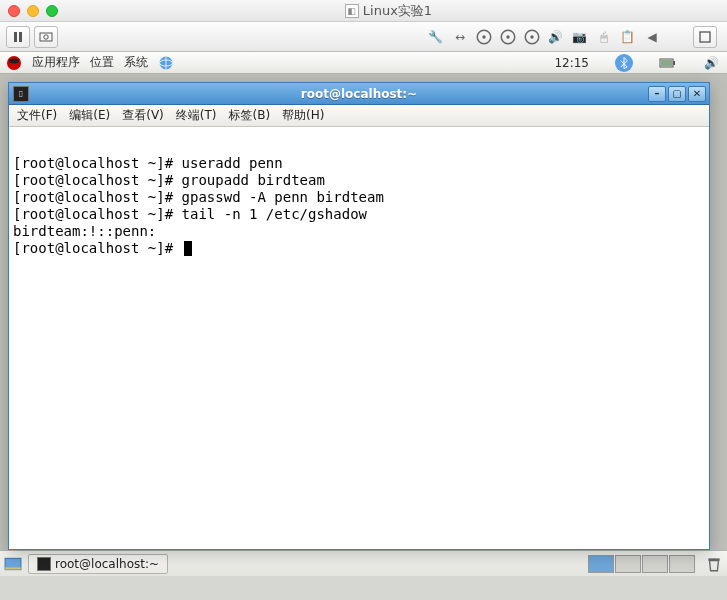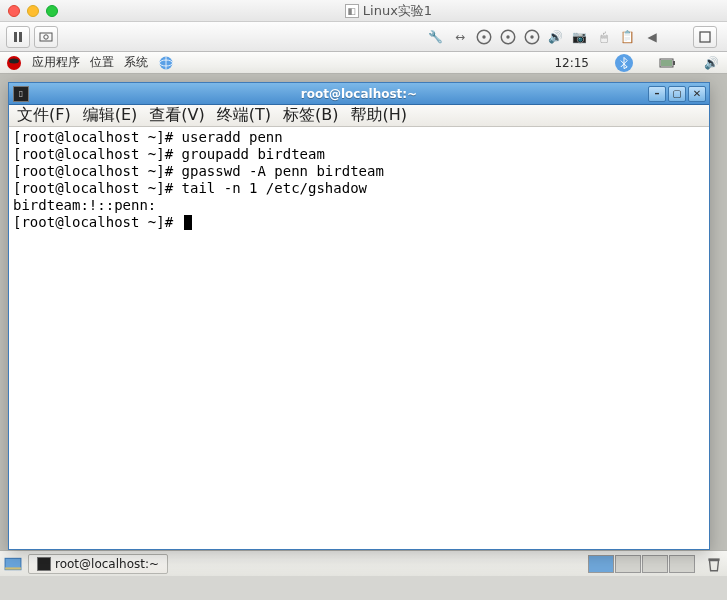--- a/index.html
+++ b/index.html
@@ -95,29 +95,30 @@
   .tw-title-icon{ width:16px;height:16px;margin:0 4px;background:#222;border:1px solid #777;display:inline-flex;align-items:center;justify-content:center;font-size:8px;color:#ccc;}
   .tw-title-text{ position:absolute; left:0; right:0; text-align:center; font-size:12px; font-weight:bold; text-shadow:0 1px 0 rgba(0,0,0,.3); pointer-events:none;}
   .tw-spacer{flex:1;}
   .tw-controls{display:flex; gap:2px; padding-right:3px; z-index:2;}
   .tw-btn{width:18px;height:16px;background:linear-gradient(#bfe0fb,#7ab6e6);border:1px solid #3c78b0;border-radius:2px;display:inline-flex;align-items:center;justify-content:center;color:#2c2c2c;font-size:10px;}
   .tw-menubar{
     height:22px;
     background:linear-gradient(#fafaf8,#eceae5);
     border-bottom:1px solid #c8c6c1;
     display:flex; align-items:center; gap:12px;
-    padding:0 8px; font-size:16px; color:#222;
+    padding:0 8px; font-size:12px; color:#222;
   }
   .terminal-body{
     flex:1; background:#fff; color:#000;
     font-family:"DejaVu Sans Mono","Liberation Mono","Courier New",monospace;
     font-size:14px; line-height:17px;
     padding:2px 4px;
     white-space:pre;
     overflow:hidden;
+    margin-top:26px;
   }
   .cursor-block{ display:inline-block; width:8px; height:15px; background:#000; vertical-align:text-bottom; margin-left:2px;}
 
   
   .guest-taskbar{
     position:absolute; left:0; right:0; bottom:0;
     height:26px;
     background:linear-gradient(#f6f6f3,#e4e4df);
     border-top:1px solid #b5b5b0;
     display:flex; align-items:center; padding:0 4px; gap:6px;

